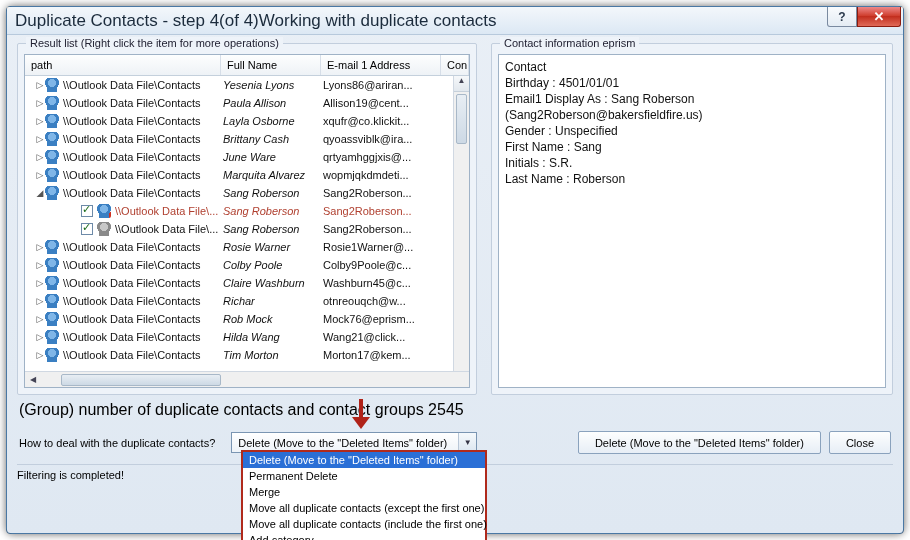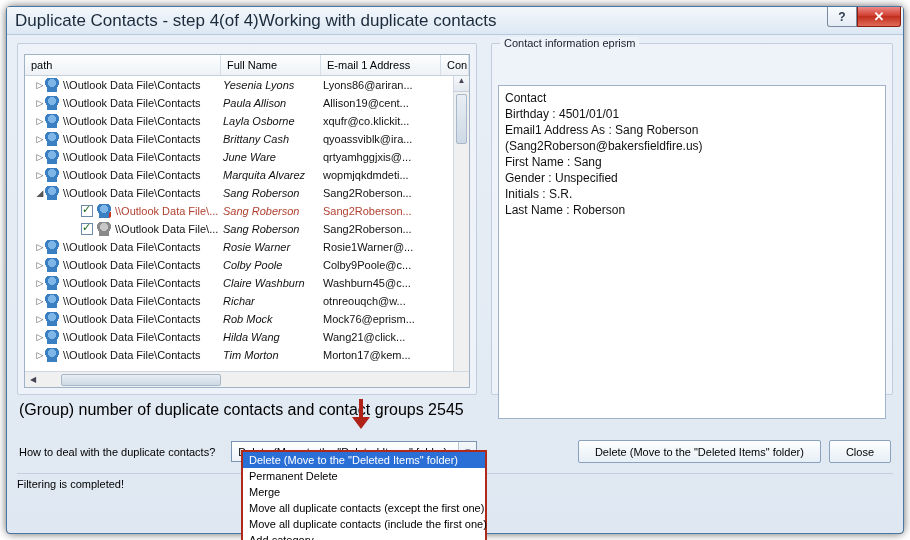--- a/index.html
+++ b/index.html
@@ -227,28 +227,27 @@
   .preview {
     border: 1px solid #9fb2c6;
     background: #fff;
     width: 100%;
     height: 100%;
     padding: 4px 6px;
     font-size: 12px;
     line-height: 16px;
     color: #111;
     overflow-y: auto;
-    margin-top: 31px;
   }
   .summary {
     margin: 6px 2px 0 2px;
     font-size: 16px;
   }
   .action-row {
-    margin: 21px 2px 0 2px;
+    margin: 12px 2px 0 2px;
     display: flex;
     align-items: center;
     gap: 16px;
     position: relative;
   }
   .action-label { font-size: 11px; }
   .combo {
     width: 246px;
     height: 21px;
     border: 1px solid #7a95b2;
@@ -343,20 +342,21 @@
       <div class="win-btn help">?</div>
       <div class="win-btn close">✕</div>
     </div>
   </div>
 
   <div class="client">
 
     <div class="row-top">
 
       <div class="group result-group">
+        <div class="legend">Result list (Right click the item for more operations)</div>
         <div class="grid">
           <div class="grid-head">
             <div class="gh col-path">path</div>
             <div class="gh col-name">Full Name</div>
             <div class="gh col-mail">E-mail 1 Address</div>
             <div class="gh col-cont">Con...</div>
           </div>
           <div class="grid-body">
             <div class="rows" id="rows">
                 <div class="row">
@@ -516,23 +516,23 @@
             </div>
           </div>
         </div>
       </div>
 
       <div class="group preview-group">
         <div class="legend">Contact information eprism</div>
         <div class="preview" id="preview">
             <div>Contact</div>
             <div>Birthday : 4501/01/01</div>
-            <div>Email1 Address As : Sang Roberson (Sang2Roberson@bakersfieldfire.us)</div>
+            <div>Email1 Display As : Sang Roberson (Sang2Roberson@bakersfieldfire.us)</div>
+            <div>Gender : Unspecified</div>
             <div>First Name : Sang</div>
-            <div>Gender : Unspecified</div>
             <div>Initials : S.R.</div>
             <div>Last Name : Roberson</div>
           </div>
       </div>
     </div>
 
     <div class="summary">(Group) number of duplicate contacts and contact groups 2545</div>
 
     <div class="action-row">
       <span class="action-label">How to deal with the duplicate contacts?</span>

